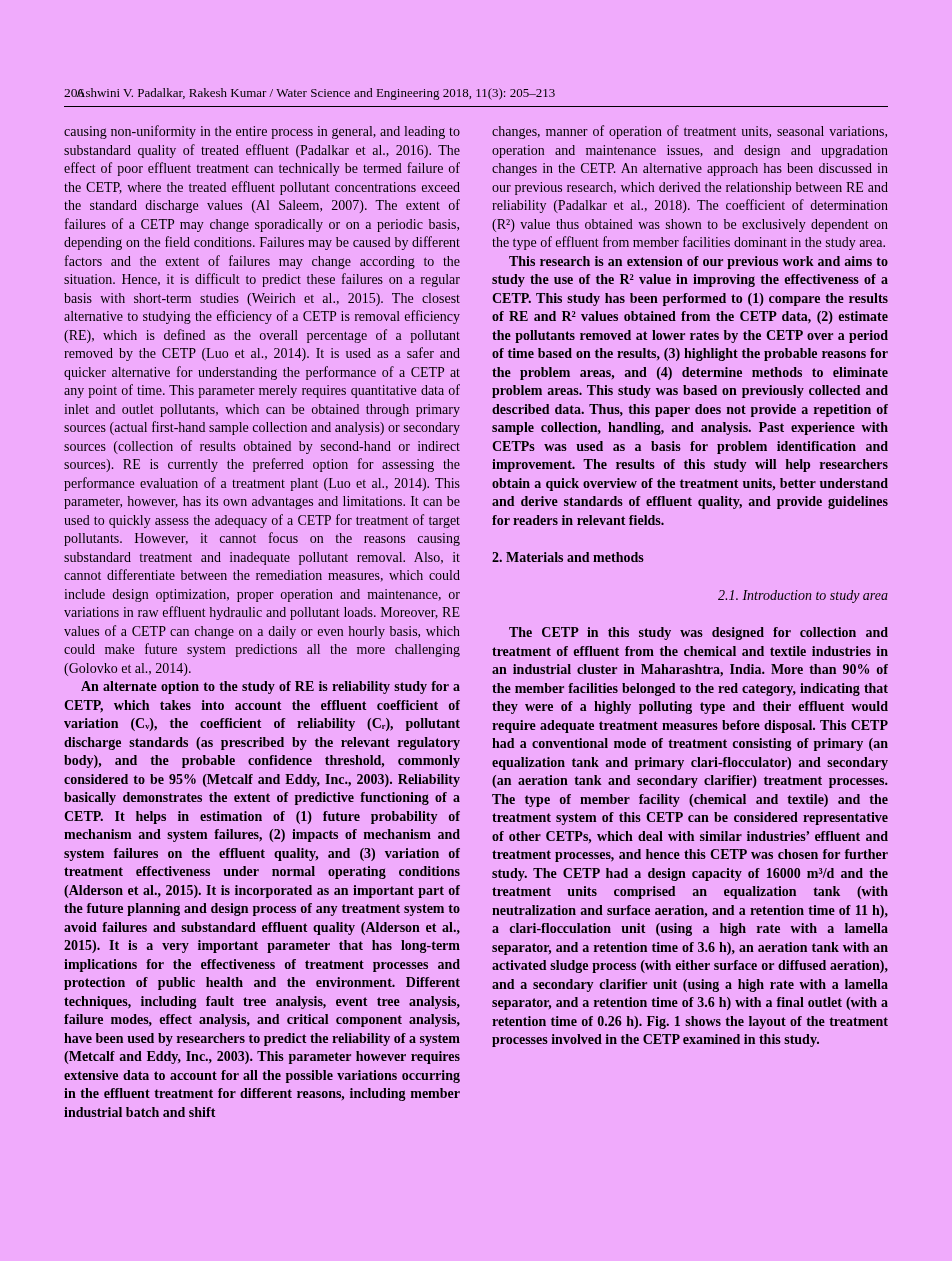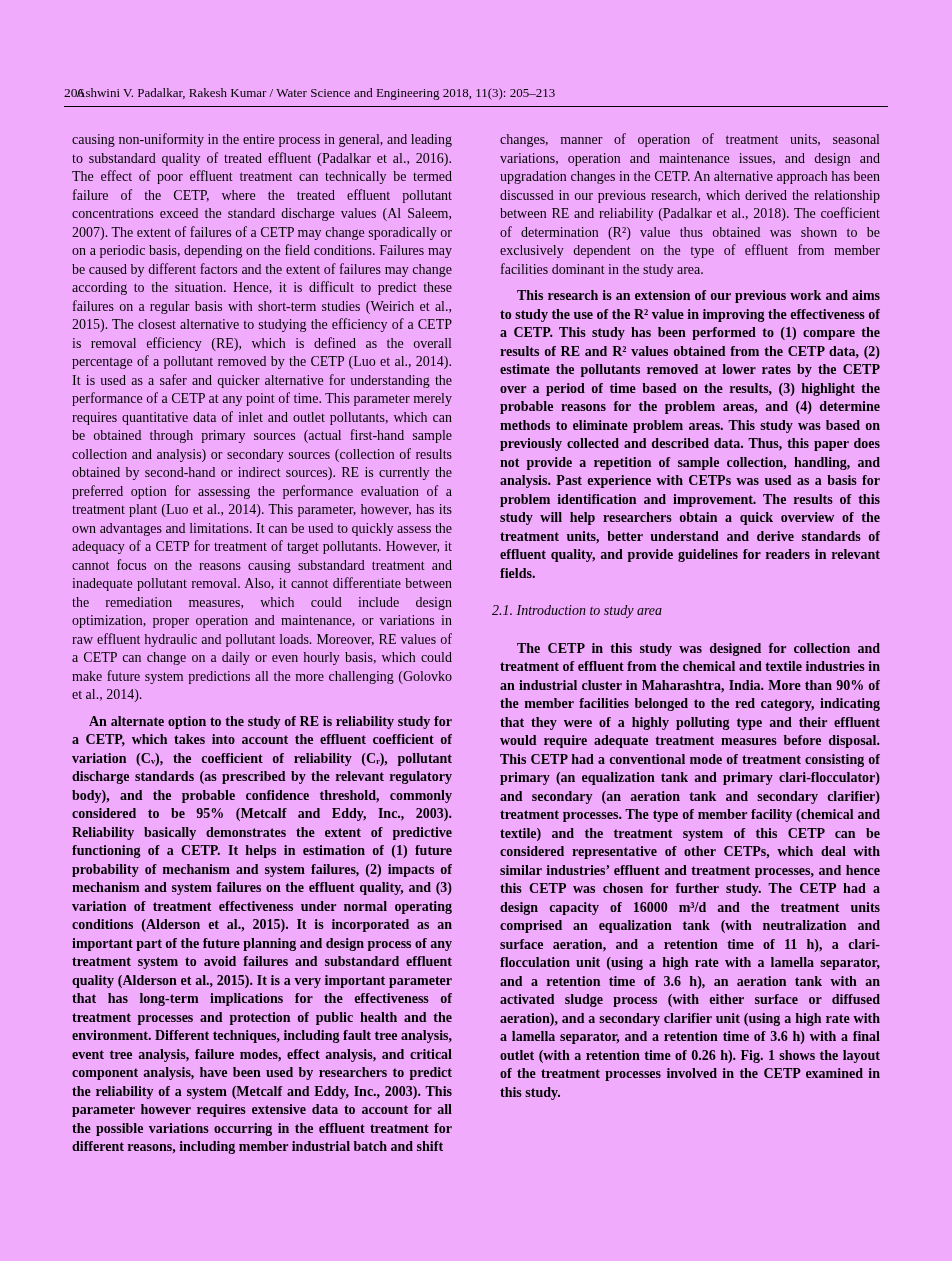--- a/index.html
+++ b/index.html
@@ -51,39 +51,39 @@
   }
   .col {
     width: 396px;
     font-size: 14px;
     line-height: 18.5px;
     text-align: justify;
     hyphens: auto;
     -webkit-hyphens: auto;
   }
   .col p {
-    margin: 8px;
+    margin: 0;
   }
   .col p.indent {
     text-indent: 17px;
     font-weight: bold;
   }
   .section-heading {
     font-size: 14px;
     font-weight: bold;
     font-style: normal;
     margin: 19px 0;
     text-align: left;
   }
   .subsection-heading {
     font-size: 14px;
     font-weight: normal;
     font-style: italic;
     margin: 19px 0;
-    text-align: left;
+    text-align: right;
   }
 </style>
 </head>
 <body>
 
 <div class="page">
 
   <header class="header">
     <span class="page-number">206</span>
     <span class="running-head">Ashwini V. Padalkar, Rakesh Kumar / Water Science and Engineering 2018, 11(3): 205–213</span>
@@ -94,19 +94,20 @@
   <main class="columns">
 
     <section class="col">
       <p>causing non-uniformity in the entire process in general, and leading to substandard quality of treated effluent (Padalkar et al., 2016). The effect of poor effluent treatment can technically be termed failure of the CETP, where the treated effluent pollutant concentrations exceed the standard discharge values (Al Saleem, 2007). The extent of failures of a CETP may change sporadically or on a periodic basis, depending on the field conditions. Failures may be caused by different factors and the extent of failures may change according to the situation. Hence, it is difficult to predict these failures on a regular basis with short-term studies (Weirich et al., 2015). The closest alternative to studying the efficiency of a CETP is removal efficiency (RE), which is defined as the overall percentage of a pollutant removed by the CETP (Luo et al., 2014). It is used as a safer and quicker alternative for understanding the performance of a CETP at any point of time. This parameter merely requires quantitative data of inlet and outlet pollutants, which can be obtained through primary sources (actual first-hand sample collection and analysis) or secondary sources (collection of results obtained by second-hand or indirect sources). RE is currently the preferred option for assessing the performance evaluation of a treatment plant (Luo et al., 2014). This parameter, however, has its own advantages and limitations. It can be used to quickly assess the adequacy of a CETP for treatment of target pollutants. However, it cannot focus on the reasons causing substandard treatment and inadequate pollutant removal. Also, it cannot differentiate between the remediation measures, which could include design optimization, proper operation and maintenance, or variations in raw effluent hydraulic and pollutant loads. Moreover, RE values of a CETP can change on a daily or even hourly basis, which could make future system predictions all the more challenging (Golovko et al., 2014).</p>
       <p class="indent">An alternate option to the study of RE is reliability study for a CETP, which takes into account the effluent coefficient of variation (Cᵥ), the coefficient of reliability (Cᵣ), pollutant discharge standards (as prescribed by the relevant regulatory body), and the probable confidence threshold, commonly considered to be 95% (Metcalf and Eddy, Inc., 2003). Reliability basically demonstrates the extent of predictive functioning of a CETP. It helps in estimation of (1) future probability of mechanism and system failures, (2) impacts of mechanism and system failures on the effluent quality, and (3) variation of treatment effectiveness under normal operating conditions (Alderson et al., 2015). It is incorporated as an important part of the future planning and design process of any treatment system to avoid failures and substandard effluent quality (Alderson et al., 2015). It is a very important parameter that has long-term implications for the effectiveness of treatment processes and protection of public health and the environment. Different techniques, including fault tree analysis, event tree analysis, failure modes, effect analysis, and critical component analysis, have been used by researchers to predict the reliability of a system (Metcalf and Eddy, Inc., 2003). This parameter however requires extensive data to account for all the possible variations occurring in the effluent treatment for different reasons, including member industrial batch and shift</p>
     </section>
 
     <section class="col">
       <p>changes, manner of operation of treatment units, seasonal variations, operation and maintenance issues, and design and upgradation changes in the CETP. An alternative approach has been discussed in our previous research, which derived the relationship between RE and reliability (Padalkar et al., 2018). The coefficient of determination (R²) value thus obtained was shown to be exclusively dependent on the type of effluent from member facilities dominant in the study area.</p>
       <p class="indent">This research is an extension of our previous work and aims to study the use of the R² value in improving the effectiveness of a CETP. This study has been performed to (1) compare the results of RE and R² values obtained from the CETP data, (2) estimate the pollutants removed at lower rates by the CETP over a period of time based on the results, (3) highlight the probable reasons for the problem areas, and (4) determine methods to eliminate problem areas. This study was based on previously collected and described data. Thus, this paper does not provide a repetition of sample collection, handling, and analysis. Past experience with CETPs was used as a basis for problem identification and improvement. The results of this study will help researchers obtain a quick overview of the treatment units, better understand and derive standards of effluent quality, and provide guidelines for readers in relevant fields.</p>
+      <h2 class="section-heading">2. Materials and methods</h2>
       <h3 class="subsection-heading">2.1. Introduction to study area</h3>
       <p class="indent">The CETP in this study was designed for collection and treatment of effluent from the chemical and textile industries in an industrial cluster in Maharashtra, India. More than 90% of the member facilities belonged to the red category, indicating that they were of a highly polluting type and their effluent would require adequate treatment measures before disposal. This CETP had a conventional mode of treatment consisting of primary (an equalization tank and primary clari-flocculator) and secondary (an aeration tank and secondary clarifier) treatment processes. The type of member facility (chemical and textile) and the treatment system of this CETP can be considered representative of other CETPs, which deal with similar industries’ effluent and treatment processes, and hence this CETP was chosen for further study. The CETP had a design capacity of 16000 m³/d and the treatment units comprised an equalization tank (with neutralization and surface aeration, and a retention time of 11 h), a clari-flocculation unit (using a high rate with a lamella separator, and a retention time of 3.6 h), an aeration tank with an activated sludge process (with either surface or diffused aeration), and a secondary clarifier unit (using a high rate with a lamella separator, and a retention time of 3.6 h) with a final outlet (with a retention time of 0.26 h). Fig. 1 shows the layout of the treatment processes involved in the CETP examined in this study.</p>
     </section>
 
   </main>
 
 </div>
 
 </body></html>

